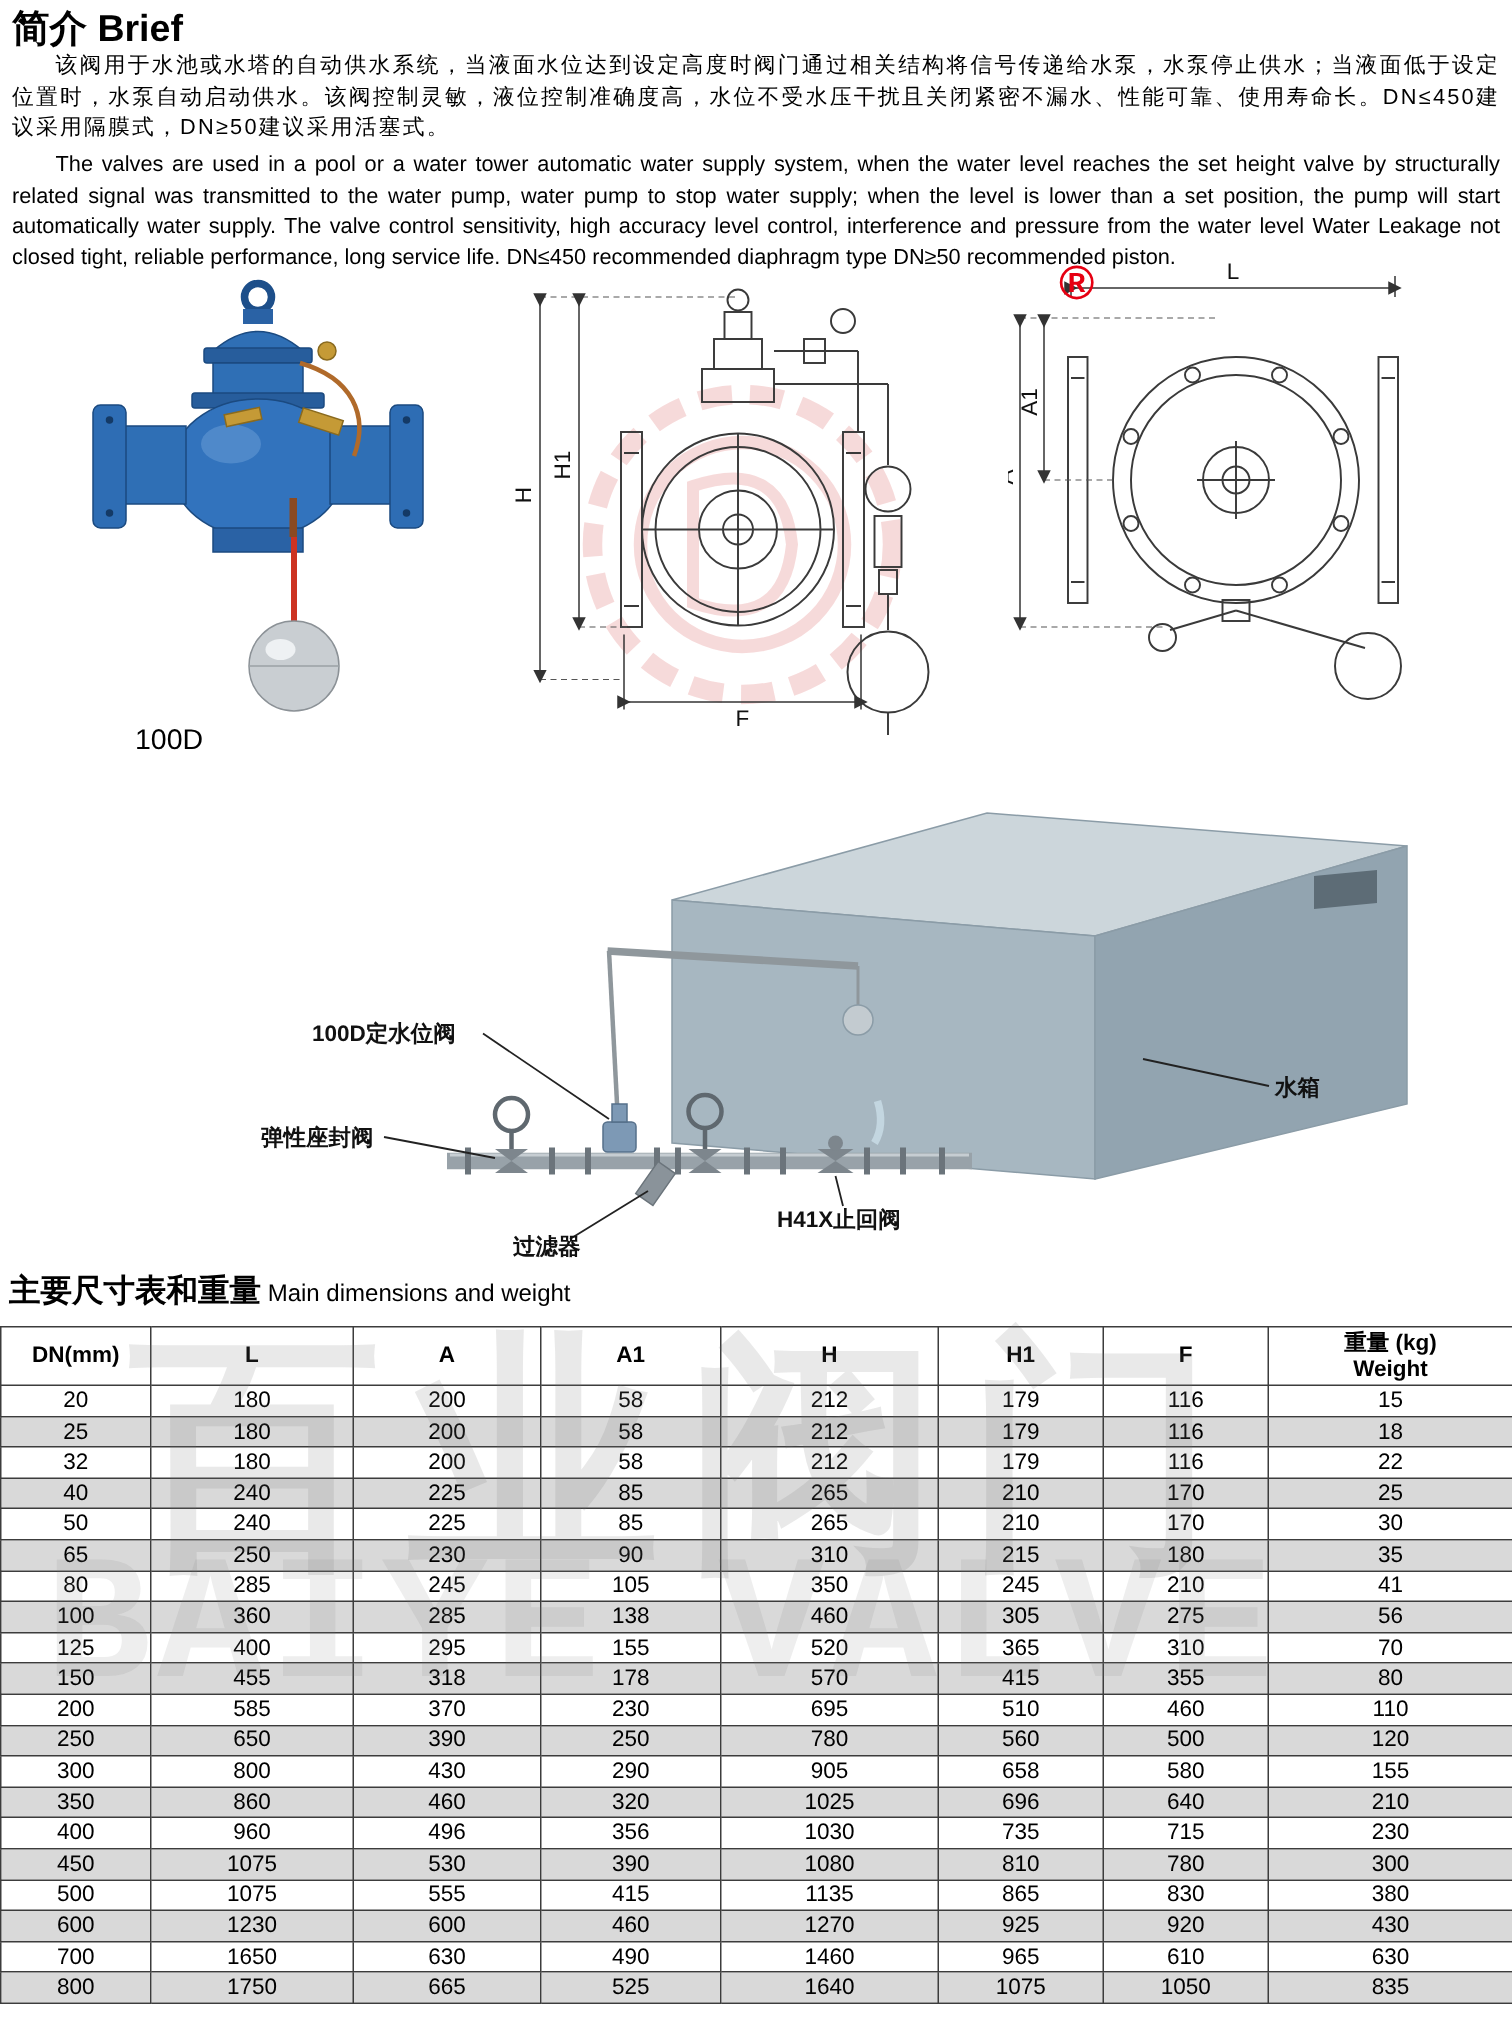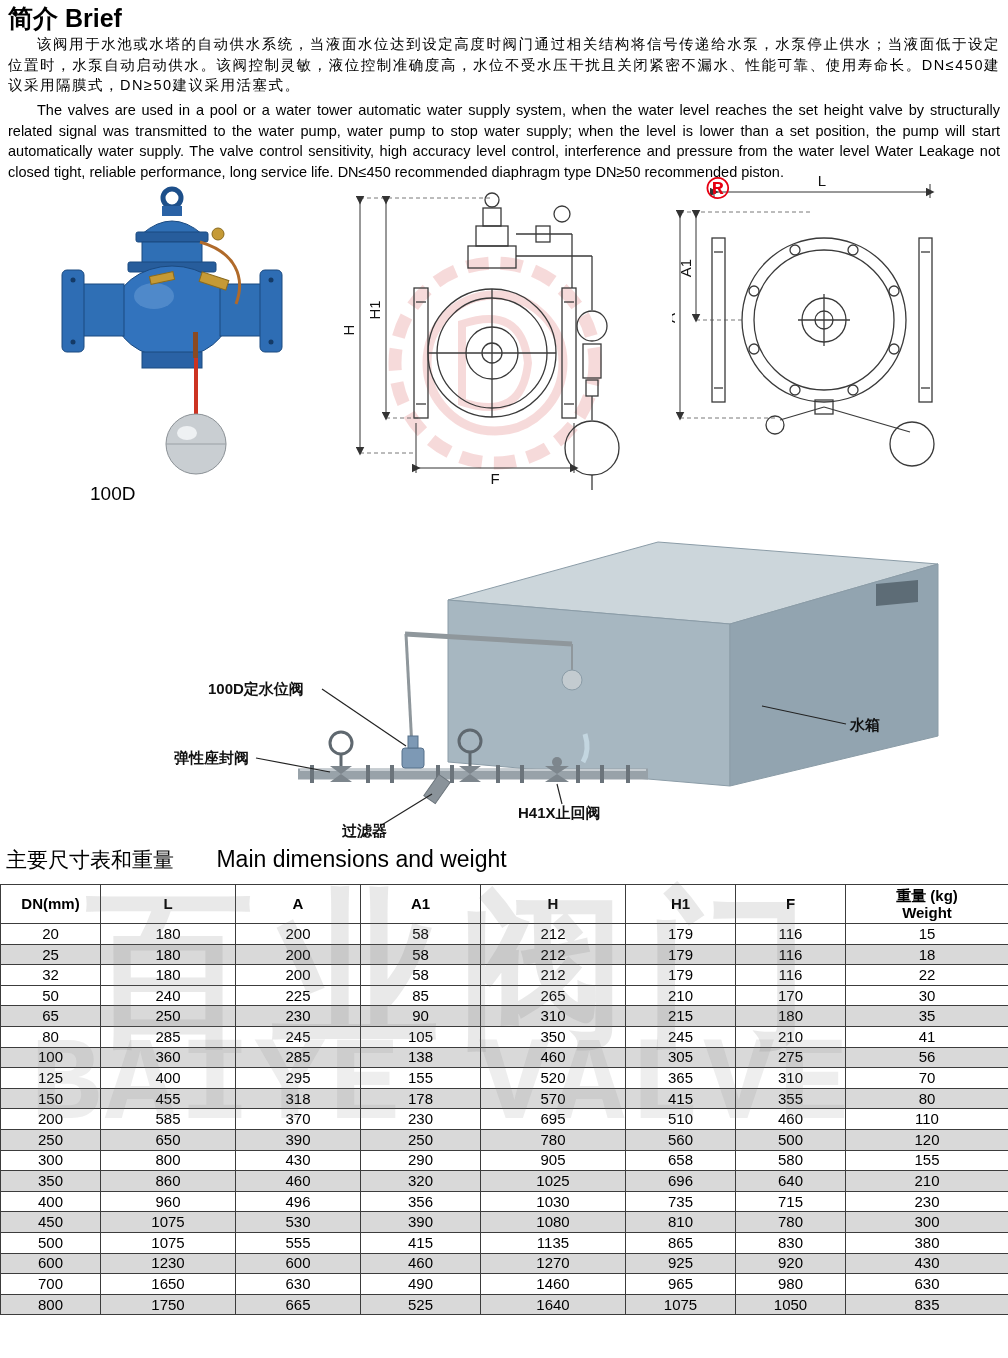--- a/index.html
+++ b/index.html
@@ -26,22 +26,22 @@
   .figures { position: absolute; top: 168px; left: 0; width: 1008px; height: 354px; }
   .photo-svg { position: absolute; left: 50px; top: 14px; }
   .photo-label { position: absolute; left: 90px; top: 315px; width: 120px;
     font-size: 19px; }
   .front-svg { position: absolute; left: 340px; top: 0; }
   .side-svg  { position: absolute; left: 672px; top: 4px; }
   .regmark { position: absolute; left: 706px; top: 2px; z-index: 3;
     color: #e60012; font-size: 32px; font-weight: bold; }
   .install-svg { position: absolute; top: 522px; left: 0; }
   .table-title { position: absolute; top: 846px; left: 6px; }
-  .table-title .cn { font-size: 21px; font-weight: normal; }
-  .table-title .en { font-size: 23px; font-weight: normal; margin-left: 38px; }
+  .table-title .cn { font-size: 21px; font-weight: bold; }
+  .table-title .en { font-size: 16px; font-weight: normal; }
   .dims-table { position: absolute; top: 884px; left: 0; width: 1008px;
     border-collapse: collapse; table-layout: fixed; }
   .dims-table th, .dims-table td {
     border: 1px solid #3c3c3c; text-align: center; font-size: 15px;
     padding: 0; overflow: hidden;
   }
   .dims-table th { height: 39px; font-weight: bold; white-space: pre-line; line-height: 1.15; background: #fff; }
   .dims-table td { height: 20.6px; line-height: 1.05; background: #fff; }
   .dims-table tr.shaded td { background: #d9d9d9; }
   .watermark { position: absolute; top: 858px; left: 0; width: 936px; height: 480px;
@@ -320,20 +320,30 @@
         <tr>
           <td>32</td>
           <td>180</td>
           <td>200</td>
           <td>58</td>
           <td>212</td>
           <td>179</td>
           <td>116</td>
           <td>22</td>
         </tr>
+        <tr class="shaded">
+          <td>40</td>
+          <td>240</td>
+          <td>225</td>
+          <td>85</td>
+          <td>265</td>
+          <td>210</td>
+          <td>170</td>
+          <td>25</td>
+        </tr>
         <tr>
           <td>50</td>
           <td>240</td>
           <td>225</td>
           <td>85</td>
           <td>265</td>
           <td>210</td>
           <td>170</td>
           <td>30</td>
         </tr>
@@ -467,21 +477,21 @@
           <td>920</td>
           <td>430</td>
         </tr>
         <tr>
           <td>700</td>
           <td>1650</td>
           <td>630</td>
           <td>490</td>
           <td>1460</td>
           <td>965</td>
-          <td>980</td>
+          <td>610</td>
           <td>630</td>
         </tr>
         <tr class="shaded">
           <td>800</td>
           <td>1750</td>
           <td>665</td>
           <td>525</td>
           <td>1640</td>
           <td>1075</td>
           <td>1050</td>

